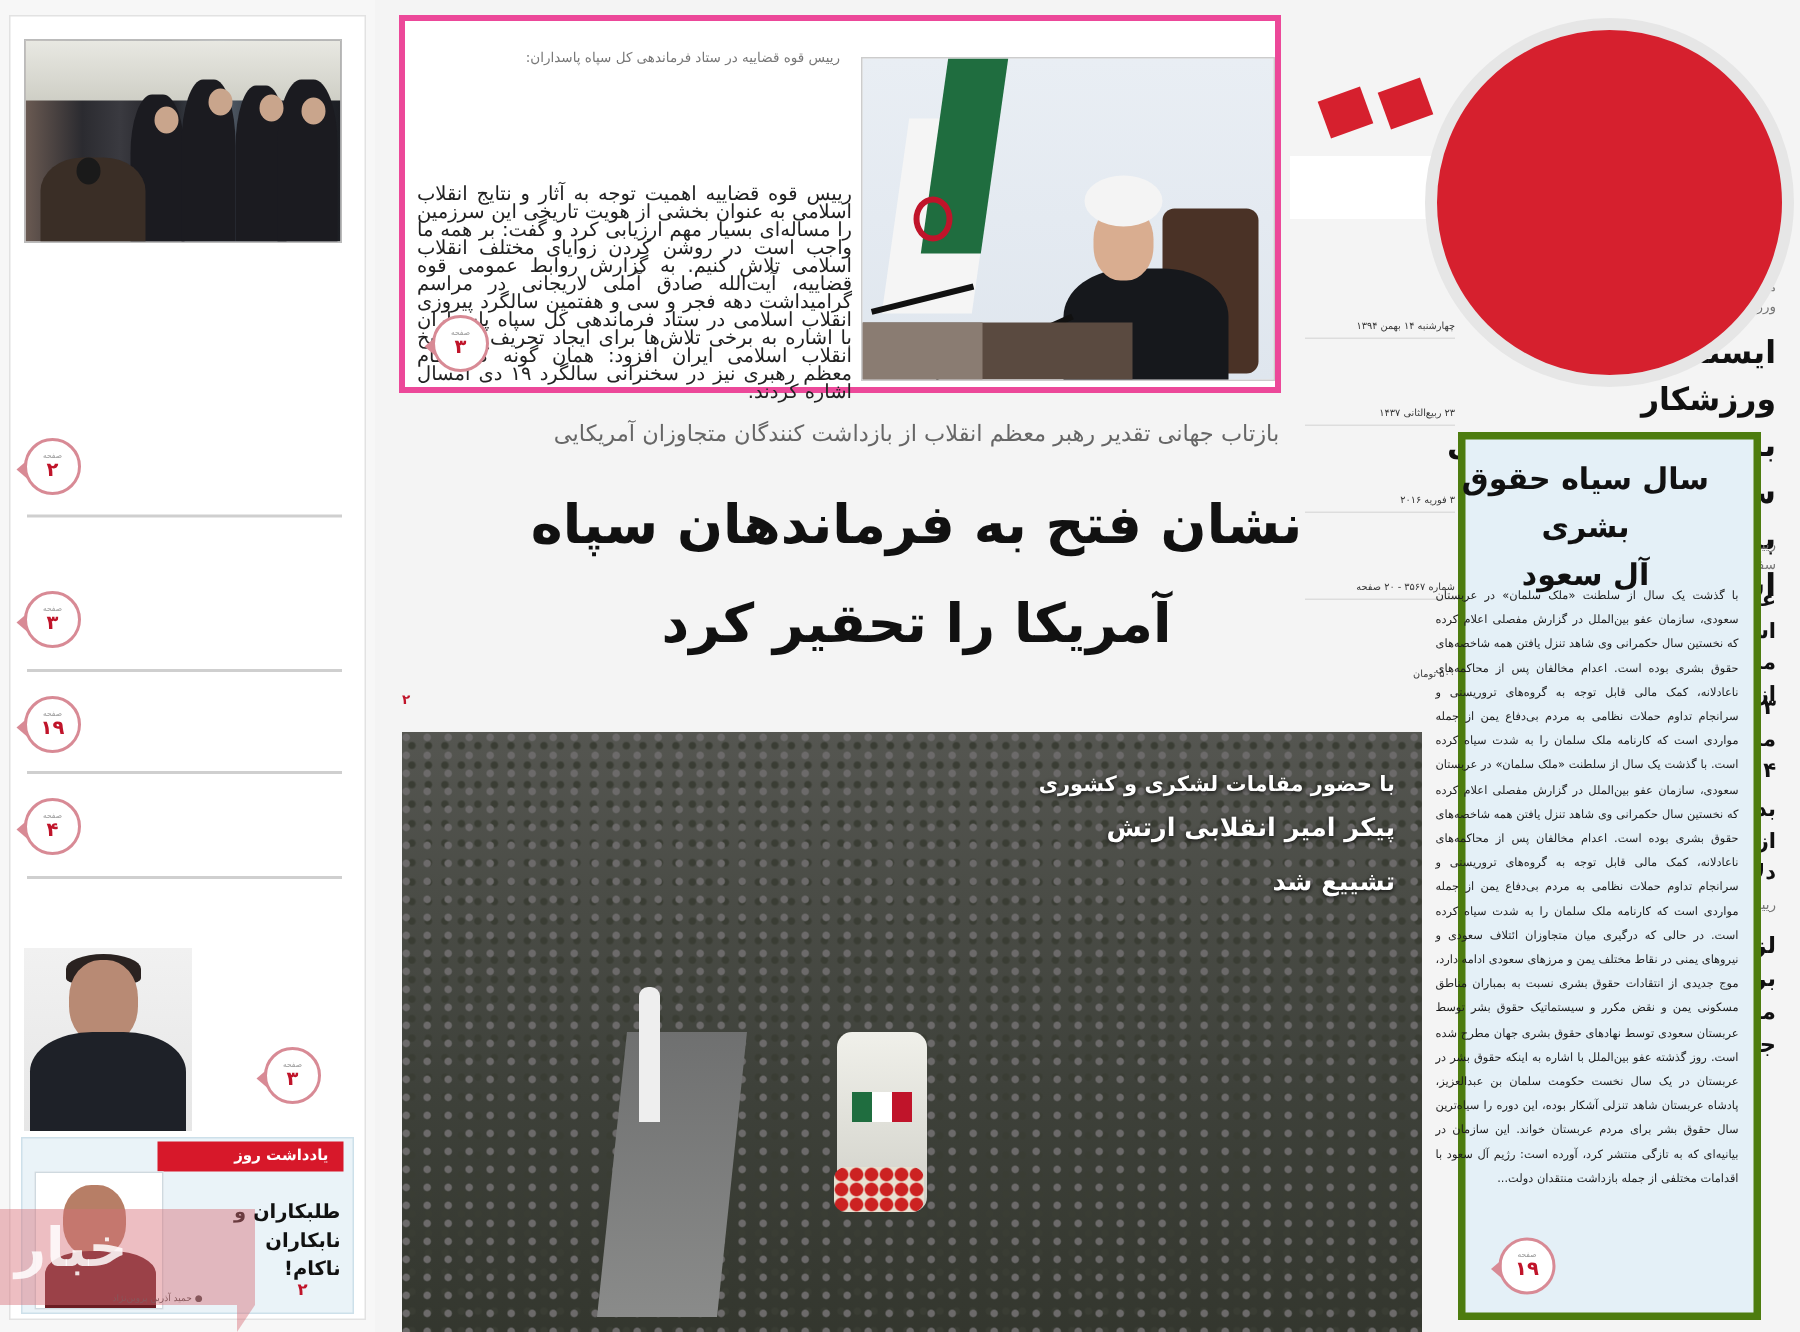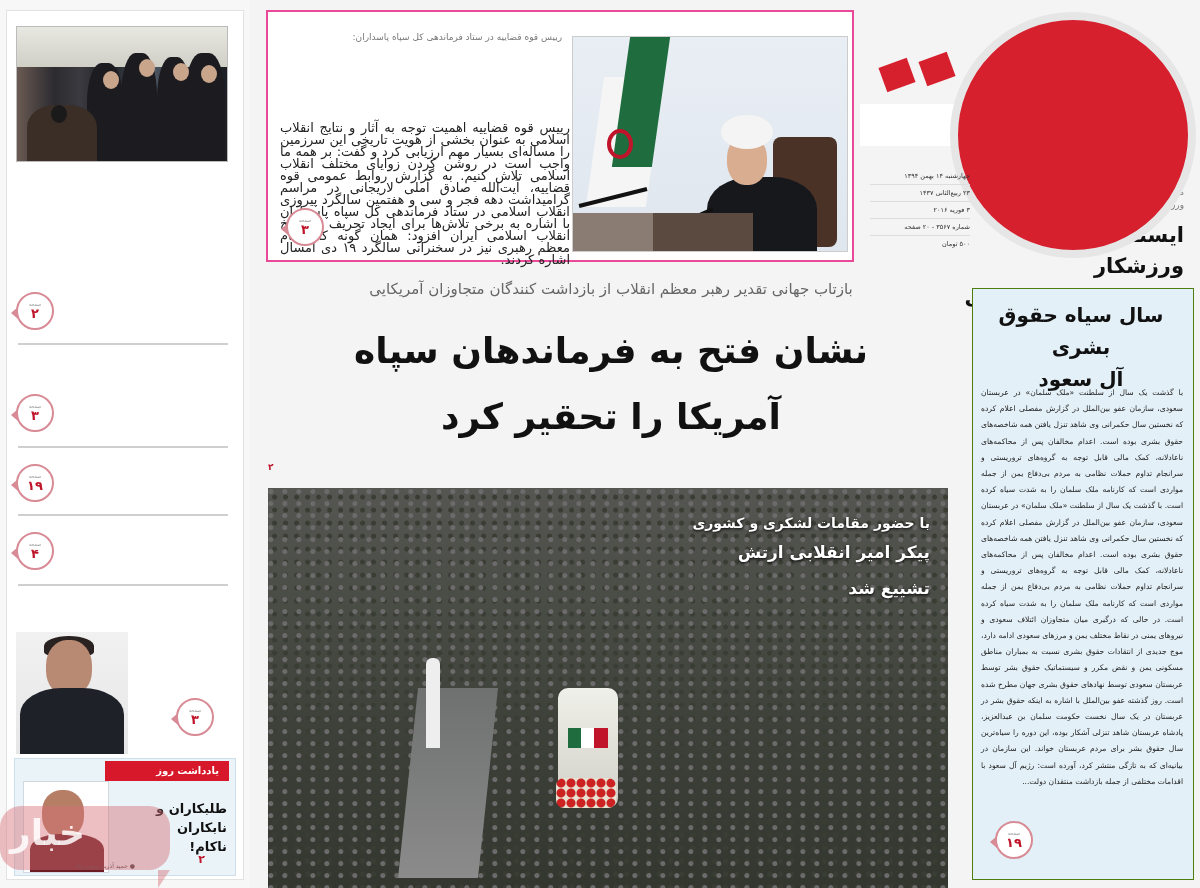--- a/index.html
+++ b/index.html
@@ -39,26 +39,26 @@
   .note-box { left: 14px; top: 758px; width: 222px; height: 118px; background: #eaf3f8; border: 1px solid #cde0ea; }
   .note-label { right: 6px; top: 2px; width: 124px; height: 20px; background: #d7182a; color: #fff; font-size: 10px; font-weight: bold;
     line-height: 20px; padding-right: 10px; text-align: right; }
   .note-photo { left: 8px; top: 22px; width: 86px; height: 92px; background: #fff; border: 1px solid #cfd9df; overflow:hidden; }
   .note-photo .face { position:absolute; left:18px; top:8px; width:42px; height:48px; border-radius:45%; background:#b77e66; }
   .note-photo .body { position:absolute; left:6px; bottom:0; width:74px; height:38px; background:#6b1c22; border-radius: 40% 40% 0 0; }
   .note-title { right: 8px; top: 40px; width: 120px; text-align: right; font-size: 13px; font-weight: bold; line-height: 19px; }
   .note-author { right: 100px; top: 103px; font-size: 6px; color: #444; }
   .note-page { right: 30px; top: 94px; font-size: 11px; color: #c0142a; font-weight: bold; }
 
-  .watermark { left: 0; top: 806px; width: 170px; height: 64px; background: rgba(214,110,120,0.45); border-radius: 21px; }
+  .watermark { left: 0; top: 806px; width: 170px; height: 64px; background: rgba(214,110,120,0.45); }
   .watermark::after { content:""; position:absolute; right:0; bottom:-18px; border-left: 12px solid rgba(214,110,120,0.45); border-bottom: 18px solid transparent; }
   .watermark .mark { position:absolute; left: 10px; top: 6px; font-size: 36px; font-weight: bold; color: rgba(255,255,255,0.85); direction: rtl; }
 
   
-  .top-box { left: 266px; top: 10px; width: 588px; height: 252px; background: #fff; border: 2px solid #ec4899; }
+  .top-box { left: 266px; top: 10px; width: 588px; height: 252px; background: #fff; border: 4px solid #ec4899; }
   .top-kicker { right: 290px; top: 20px; width: 290px; font-size: 9px; color: #777; text-align: right; }
   .top-headline { right: 290px; top: 40px; width: 290px; text-align: center; font-size: 16px; font-weight: bold; line-height: 26px; }
   .top-body { right: 282px; top: 110px; width: 290px; font-size: 13px; line-height: 12px; text-align: justify; color: #222; }
   .top-photo2 { left: 304px; top: 24px; width: 276px; height: 216px; overflow: hidden;
     background: linear-gradient(180deg,#e9eef4 0%,#dfe6ee 100%); border:1px solid #ccc; }
   .flag-green { position:absolute; left: 48px; top: 0; width: 40px; height: 130px; background:#1f6d3f; transform: skewX(-8deg); }
   .flag-white { position:absolute; left: 22px; top: 40px; width: 60px; height: 130px; background:#f5f5f5; transform: skewX(-8deg); }
   .flag-emblem { position:absolute; left: 34px; top: 92px; width: 26px; height: 30px; border: 4px solid #c0142a; border-radius: 50%; }
   .podium { position:absolute; left: 0; bottom: 0; width: 180px; height: 38px; background: #5a4a40; }
   .podium2 { position:absolute; left: 0; bottom: 0; width: 80px; height: 38px; background: #8a7c72; }
@@ -70,21 +70,21 @@
 
   
   .masthead { left: 860px; top: 0; width: 340px; height: 270px; }
   .logo-circle { position:absolute; left: 90px; top: 12px; width: 246px; height: 246px; border-radius: 50%;
     background: #d6202e; border: 8px solid #e6e6e6; }
   .logo-swash { position:absolute; left: 0; top: 104px; width: 240px; height: 42px; background: #fff; border-radius: 0 40px 40px 0; }
   .logo-dot1 { position:absolute; left: 22px; top: 62px; width: 30px; height: 26px; background:#d6202e; transform: rotate(-20deg); }
   .logo-dot2 { position:absolute; left: 62px; top: 56px; width: 30px; height: 26px; background:#d6202e; transform: rotate(-20deg); }
   .logo-text { position:absolute; left: 110px; top: 40px; width: 210px; text-align:center; font-size: 104px; font-weight: bold; color: #fff; font-family: "DejaVu Serif", serif; line-height: 150px; }
   .issue-info { position:absolute; left: 10px; top: 168px; width: 100px; text-align: right; font-size: 6.5px; color: #333; line-height: 16px; }
-  .issue-info div { border-bottom: 1px solid #ddd; }
+  .issue-info div { border-bottom: 1px solid #ddd; margin-top: 41px; }
 
   
   .main-kicker { left: 266px; top: 280px; width: 690px; text-align: center; font-size: 15px; color: #666; }
   .main-headline { left: 266px; top: 318px; width: 690px; text-align: center; font-size: 36px; font-weight: bold; line-height: 66px; color: #111; letter-spacing: -1px; }
   .main-page { left: 268px; top: 462px; font-size: 9px; color: #c0142a; font-weight: bold; }
 
   
   .main-photo { left: 268px; top: 488px; width: 680px; height: 475px; overflow: hidden;
     background:
       radial-gradient(circle at 20% 30%, #6c6a6a 0 2px, transparent 3px) 0 0/14px 12px,
@@ -93,21 +93,21 @@
   .road { position:absolute; left: 140px; top: 200px; width: 80px; height: 190px; background: linear-gradient(180deg,#6f7070,#8a8b8a); transform: skewX(-6deg); }
   .coffin { position:absolute; left: 290px; top: 200px; width: 60px; height: 120px; background: linear-gradient(180deg,#f0f0ea,#d0d0c8); border-radius: 10px; }
   .coffin-flag { position:absolute; left: 300px; top: 240px; width: 40px; height: 20px; background: linear-gradient(90deg,#1f6d3f 33%,#fff 33% 66%,#c0142a 66%); }
   .flowers { position:absolute; left: 288px; top: 290px; width: 60px; height: 30px; background: radial-gradient(circle,#c22 0 4px, transparent 5px) 0 0/10px 10px, #e8e0d0; border-radius: 8px; }
   .white-guard { position:absolute; left: 158px; top: 170px; width: 14px; height: 90px; background: #eee; border-radius: 6px 6px 0 0; }
   .photo-overlay { position:absolute; right: 18px; top: 24px; width: 320px; text-align: right; color: #fff; text-shadow: 0 1px 3px #000; }
   .photo-kicker { font-size: 14px; font-weight: bold; line-height: 22px; }
   .photo-title { font-size: 17px; font-weight: bold; line-height: 36px; }
 
   
-  .right-col { left: 972px; top: 288px; width: 222px; height: 592px; background: #e4f0f7; border: 1px solid #4d7c0f; }
+  .right-col { left: 972px; top: 288px; width: 202px; height: 592px; background: #e4f0f7; border: 5px solid #4d7c0f; }
   .right-title { right: 12px; top: 10px; width: 200px; text-align: center; font-size: 20px; font-weight: bold; line-height: 32px; color: #111; }
   .right-body { right: 10px; top: 96px; width: 202px; font-size: 7.6px; line-height: 16.2px; text-align: justify; color: #1c1c1c; }
 </style>
 </head>
 <body>
 
 <div class="abs left-col"></div>
 <div class="abs left-panel"></div>
 
 <div class="abs top-photo">

